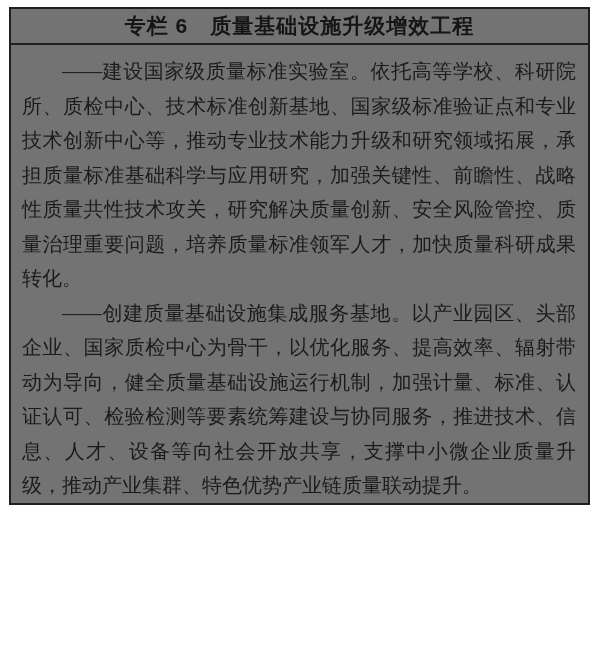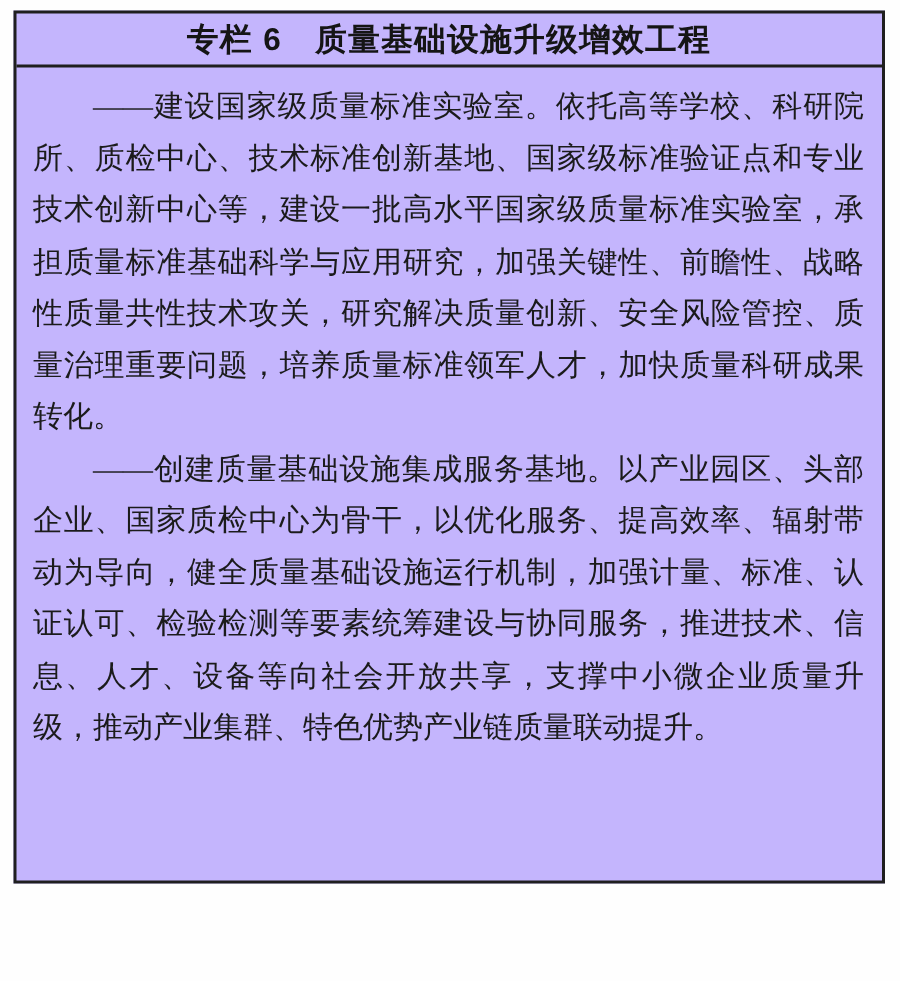--- a/index.html
+++ b/index.html
@@ -15,24 +15,24 @@
     width: 600px;
     height: 654px;
     background: #fefefe;
     box-sizing: border-box;
   }
   .column-box {
     position: absolute;
     left: 9px;
     top: 7px;
     width: 581px;
-    height: 582px;
+    height: 498px;
     border: 2px solid #1f1f1f;
     box-sizing: border-box;
-    background: #c4b5fd;
+    background: #737373;
   }
   .box-header {
     border-bottom: 2px solid #1f1f1f;
     height: 36px;
     display: flex;
     align-items: center;
     justify-content: center;
     box-sizing: border-box;
   }
   .box-title {
@@ -60,18 +60,18 @@
 </style>
 </head>
 <body>
 
 <div class="page">
   <div class="column-box">
     <div class="box-header">
       <h1 class="box-title">专栏 6　质量基础设施升级增效工程</h1>
     </div>
     <div class="box-body">
-      <p>——建设国家级质量标准实验室。依托高等学校、科研院所、质检中心、技术标准创新基地、国家级标准验证点和专业技术创新中心等，建设一批高水平国家级质量标准实验室，承担质量标准基础科学与应用研究，加强关键性、前瞻性、战略性质量共性技术攻关，研究解决质量创新、安全风险管控、质量治理重要问题，培养质量标准领军人才，加快质量科研成果转化。</p>
+      <p>——建设国家级质量标准实验室。依托高等学校、科研院所、质检中心、技术标准创新基地、国家级标准验证点和专业技术创新中心等，推动专业技术能力升级和研究领域拓展，承担质量标准基础科学与应用研究，加强关键性、前瞻性、战略性质量共性技术攻关，研究解决质量创新、安全风险管控、质量治理重要问题，培养质量标准领军人才，加快质量科研成果转化。</p>
       <p>——创建质量基础设施集成服务基地。以产业园区、头部企业、国家质检中心为骨干，以优化服务、提高效率、辐射带动为导向，健全质量基础设施运行机制，加强计量、标准、认证认可、检验检测等要素统筹建设与协同服务，推进技术、信息、人才、设备等向社会开放共享，支撑中小微企业质量升级，推动产业集群、特色优势产业链质量联动提升。</p>
 
     </div>
   </div>
 </div>
 
 </body></html>

